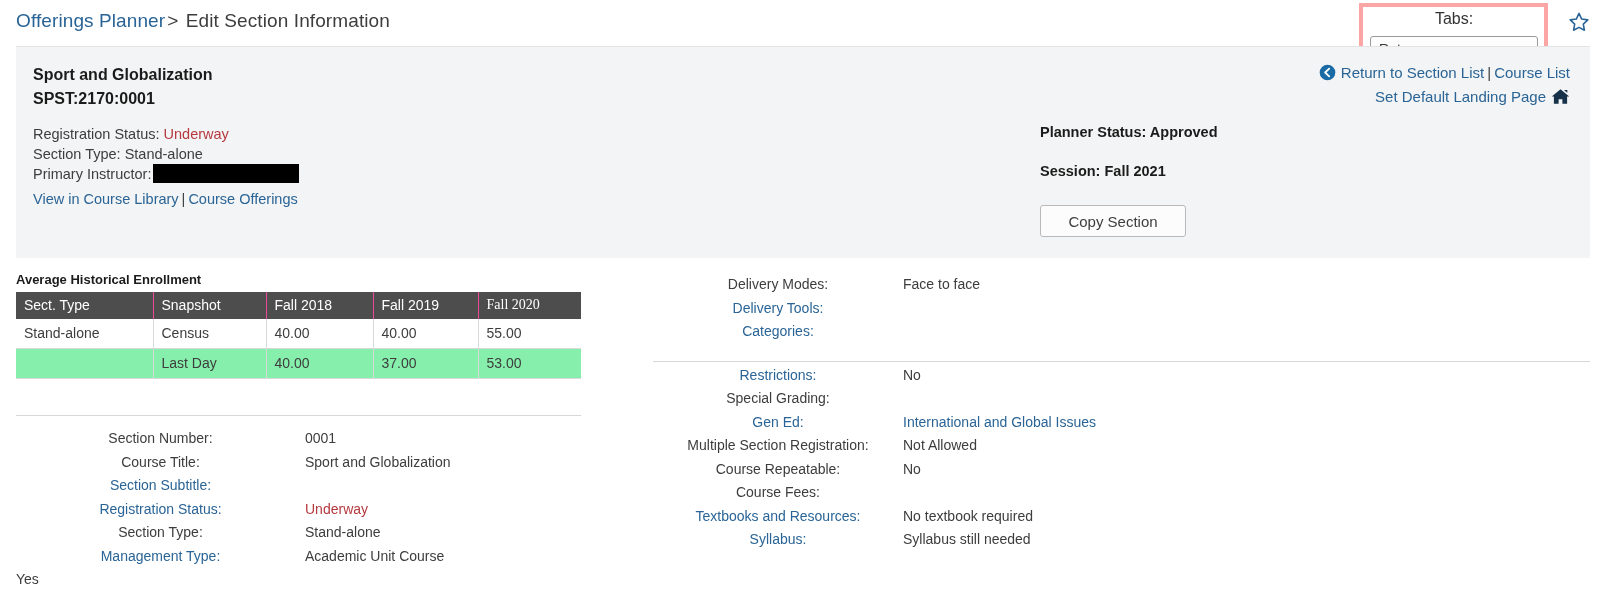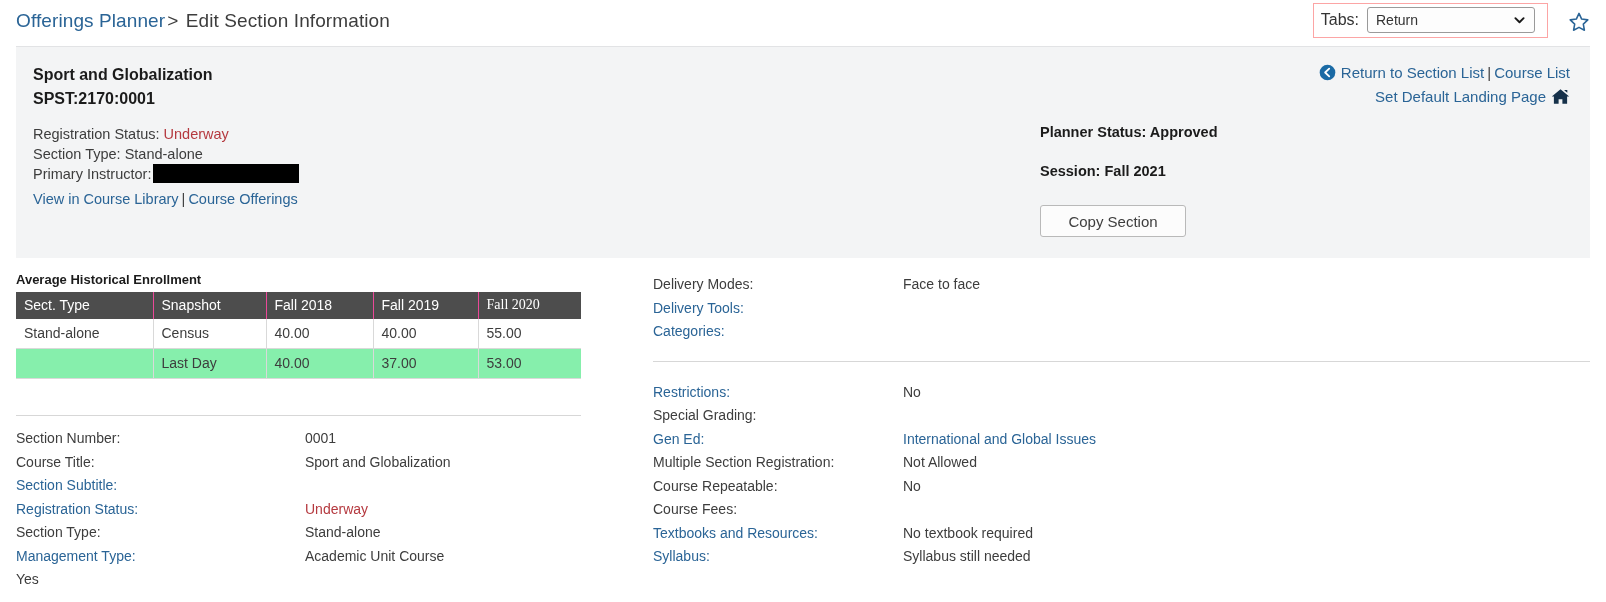--- a/index.html
+++ b/index.html
@@ -38,22 +38,23 @@
   .breadcrumb .crumb-sep { color: #3d3d3d; padding: 0 2px; }
   .breadcrumb .crumb-current { color: #3d3d3d; }
 
   .tabs-area {
     position: absolute;
     right: 58px;
     top: 3px;
     display: flex;
     align-items: center;
     gap: 8px;
-    border: 1px solid #fca5a5;
-    padding: 3px 12px 4px 7px;
+    border: 4px solid #fca5a5;
+    padding: 3px 6px 4px 7px;
+    flex-direction: column;
   }
   .tabs-label {
     font-size: 16px;
     color: #333;
     white-space: nowrap;
   }
   .tabs-select {
     width: 168px;
     height: 26px;
     border: 1px solid #9a9a9a;
@@ -233,36 +234,36 @@
   .c3 { width: 105px; }
   .c4 { width: 103px; font-family: Liberation Serif, serif; }
 
   .divider {
     border-top: 1px solid #d7d7d7;
     margin: 36px 0 0 0;
     width: 565px;
   }
   .divider.r { width: 100%; margin-top: 17px; }
 
-  .fieldlist { margin-top: 11px; }
+  .fieldlist { margin-top: 11px; text-align: center; }
   .field-row {
     display: flex;
     font-size: 14px;
     line-height: 23.5px;
     white-space: nowrap;
   }
   .field-label { width: 289px; flex: 0 0 289px; color: #3d3d3d; }
   .field-label.lk { color: #2a6496; cursor: pointer; }
   .field-value { color: #3d3d3d; }
   .field-value.lk { color: #2a6496; cursor: pointer; }
   .field-value.warn { color: #b5393f; }
 
   .fieldlist.right .field-label { width: 250px; flex: 0 0 250px; }
   .right-group-1 { margin-top: 1px; }
-  .right-group-2 { margin-top: 19px; }
+  .right-group-2 { margin-top: 2px; }
 </style>
 </head>
 <body>
 
 <div class="topbar">
   <div class="breadcrumb">
     <span class="crumb-link">Offerings Planner</span><span class="crumb-sep">&gt;</span> <span class="crumb-current">Edit Section Information</span>
   </div>
 
   <div class="tabs-area">

